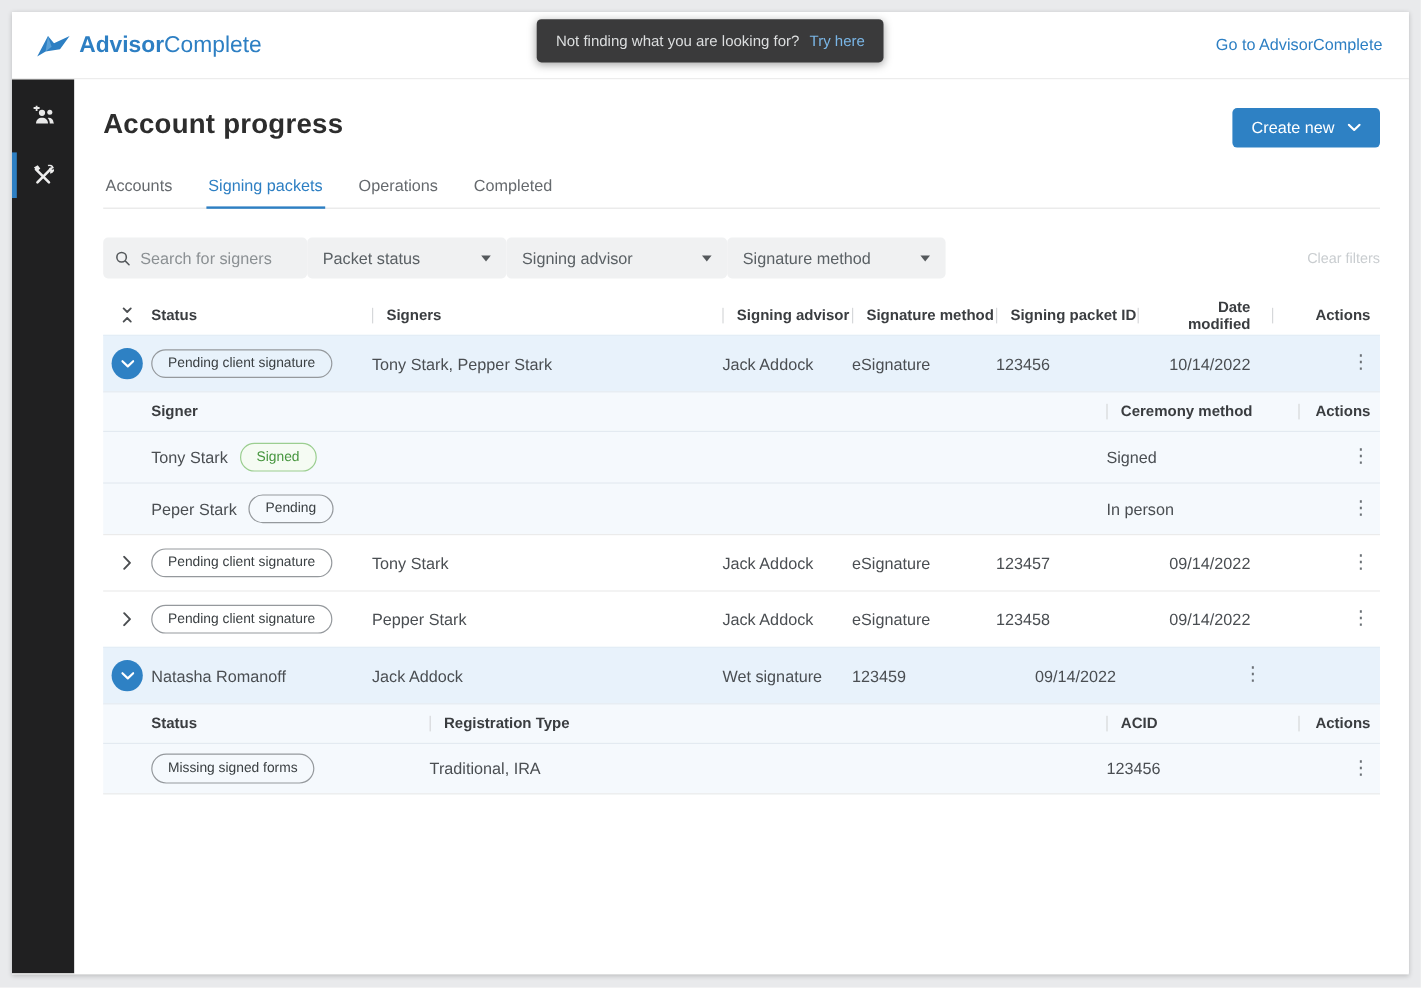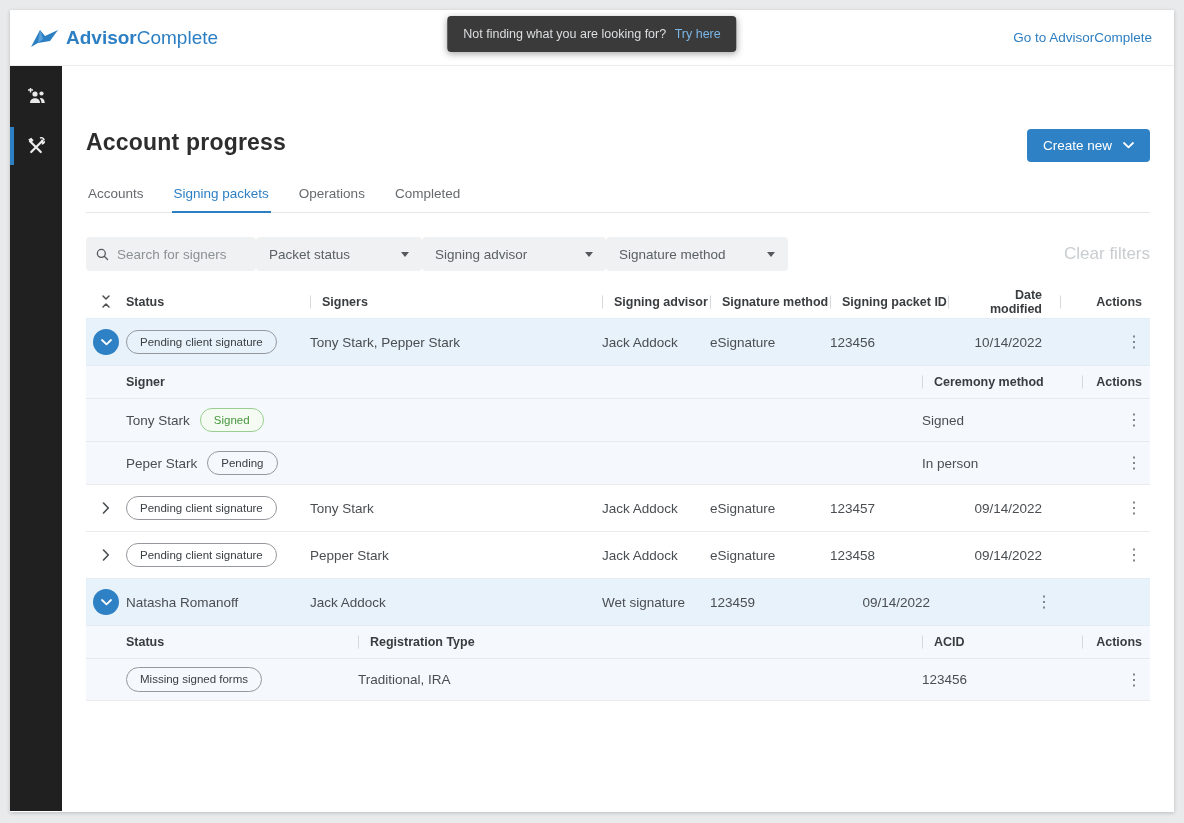--- a/index.html
+++ b/index.html
@@ -18,39 +18,39 @@
   .tooltip-link { color:#7ab6e6; margin-left:5px; text-decoration:none; cursor:pointer; }
   .go-link { margin-left:auto; padding-right:22px; color:#2d7fc3; font-size:13.5px; text-decoration:none; cursor:pointer; }
 
   
   .body-row { display:flex; height:745px; }
   .sidebar { width:52px; background:#202021; display:flex; flex-direction:column; align-items:center; padding-top:12px; gap:14px; flex-shrink:0; }
   .side-item { width:100%; height:36px; display:flex; align-items:center; justify-content:center; position:relative; cursor:pointer; }
   .side-item.active::before { content:""; position:absolute; left:0; top:-1px; bottom:-1px; width:4px; background:#2d7fc3; }
 
   main { flex:1; padding:24px 24px 0 24px; background:#fff; overflow:hidden; }
-  .page-head { display:flex; justify-content:space-between; align-items:flex-start;margin-top:39px; }
+  .page-head { display:flex; justify-content:space-between; align-items:flex-start; }
   h1 { font-size:23px; color:#2d2d2d; font-weight:700; letter-spacing:.2px; }
   .create-btn { background:#2e81c4; color:#fff; border:none; border-radius:4px; height:33px; padding:0 16px;
                 font-size:13.5px; display:flex; align-items:center; gap:11px; cursor:pointer; font-family:inherit; }
 
   .tabs { display:flex; gap:26px; margin-top:18px; border-bottom:1px solid #e7e7e7; }
   .tab { font-size:13.5px; color:#666a6e; padding:6px 2px 10px; cursor:pointer; }
   .tab.active { color:#2d7fc3; border-bottom:2px solid #2d7fc3; margin-bottom:-1px; }
 
   
   .filters { display:flex; align-items:center; margin-top:24px; }
   .search-box { width:170px; height:34px; background:#f0f1f2; border-radius:4px; display:flex; align-items:center; padding:0 10px; gap:8px; }
   .search-box input { border:none; background:transparent; outline:none; font-size:13.5px; color:#3d4144; width:100%; font-family:inherit; }
   .search-box input::placeholder { color:#8b9093; }
   .dropdown { height:34px; background:#f0f1f2; border-radius:4px; display:flex; align-items:center; justify-content:space-between;
               padding:0 13px; font-size:13.5px; color:#5a6064; cursor:pointer; }
   .dd-1 { width:166px; } .dd-2 { width:184px; } .dd-3 { width:182px; }
   .caret { width:0; height:0; border-left:4.5px solid transparent; border-right:4.5px solid transparent; border-top:5px solid #55595c; }
-  .clear { margin-left:auto; color:#c9cdd0; font-size:17px; cursor:pointer; }
+  .clear { margin-left:auto; color:#c9cdd0; font-size:12px; cursor:pointer; }
 
   
   .table { margin-top:14px; }
   .trow   { display:grid; grid-template-columns:40px 184px 1fr 108px 120px 118px 112px 90px; align-items:center; }
   .sub1row{ display:grid; grid-template-columns:40px 1fr 160px 68px; align-items:center; background:#f5f9fd; }
   .sub2row{ display:grid; grid-template-columns:40px 232px 1fr 160px 68px; align-items:center; background:#f5f9fd; }
   .thead { height:33px; }
   .h { font-size:12.5px; font-weight:600; color:#3a3d40; }
   .sep { position:relative; padding-left:12px; }
   .sep::before { content:""; position:absolute; left:0; top:50%; transform:translateY(-50%); width:1px; height:13px; background:#d6d8da; }

